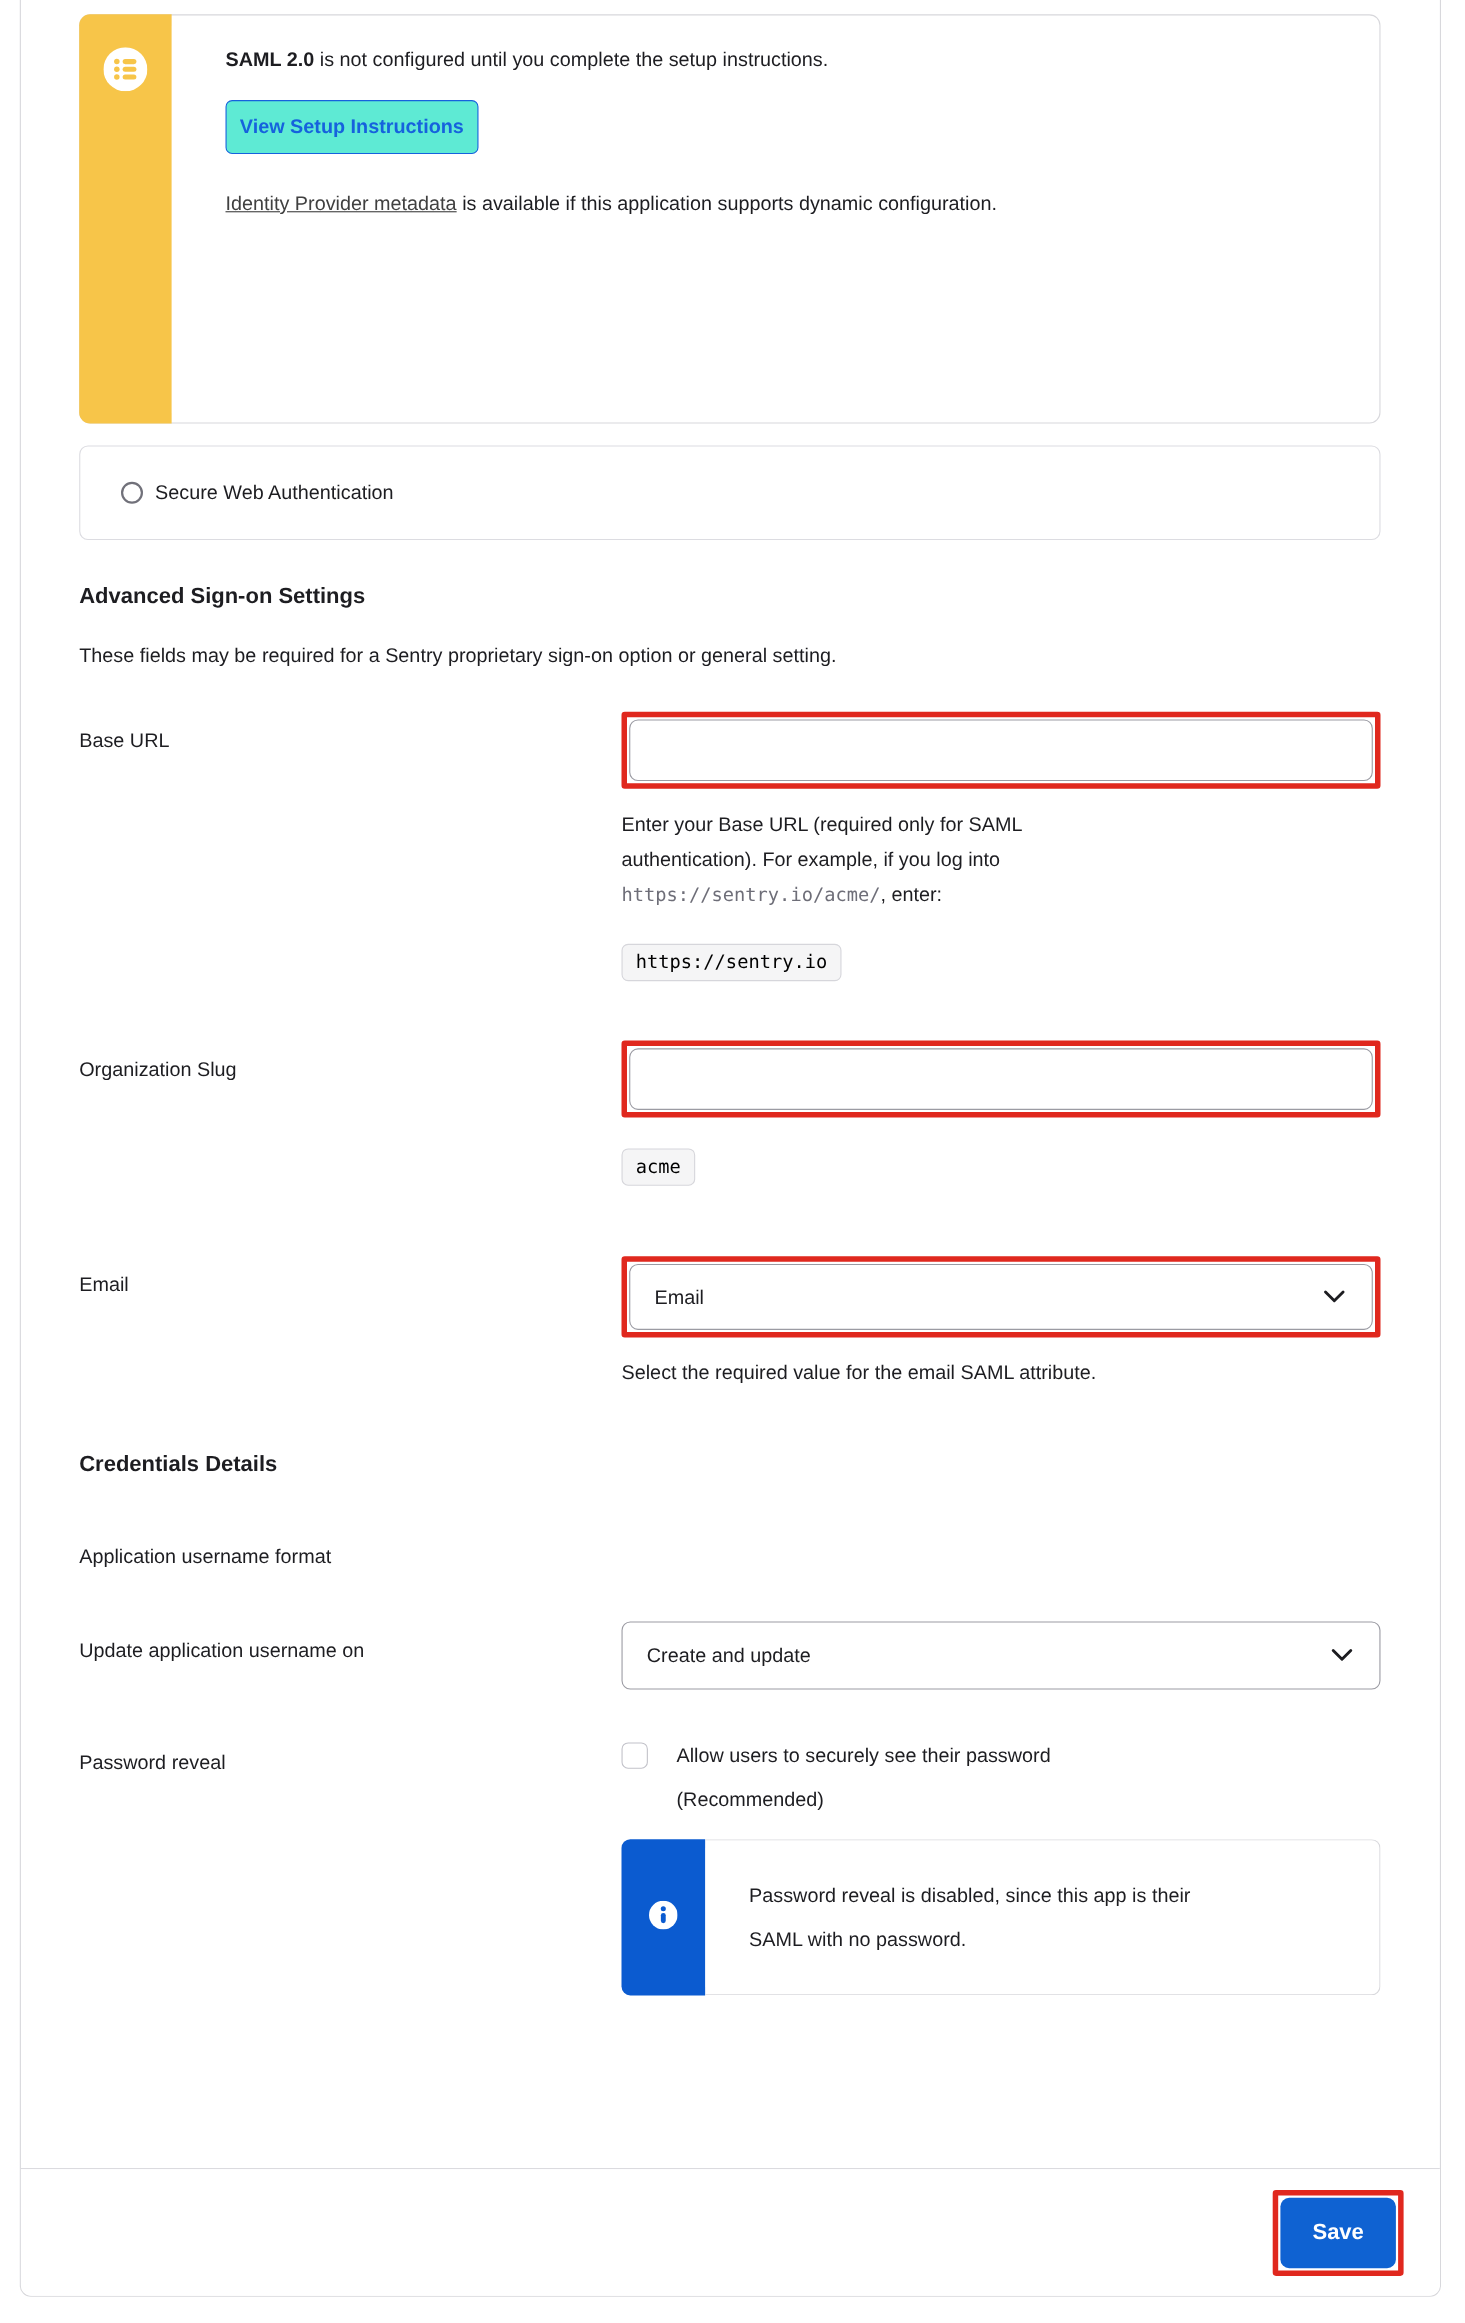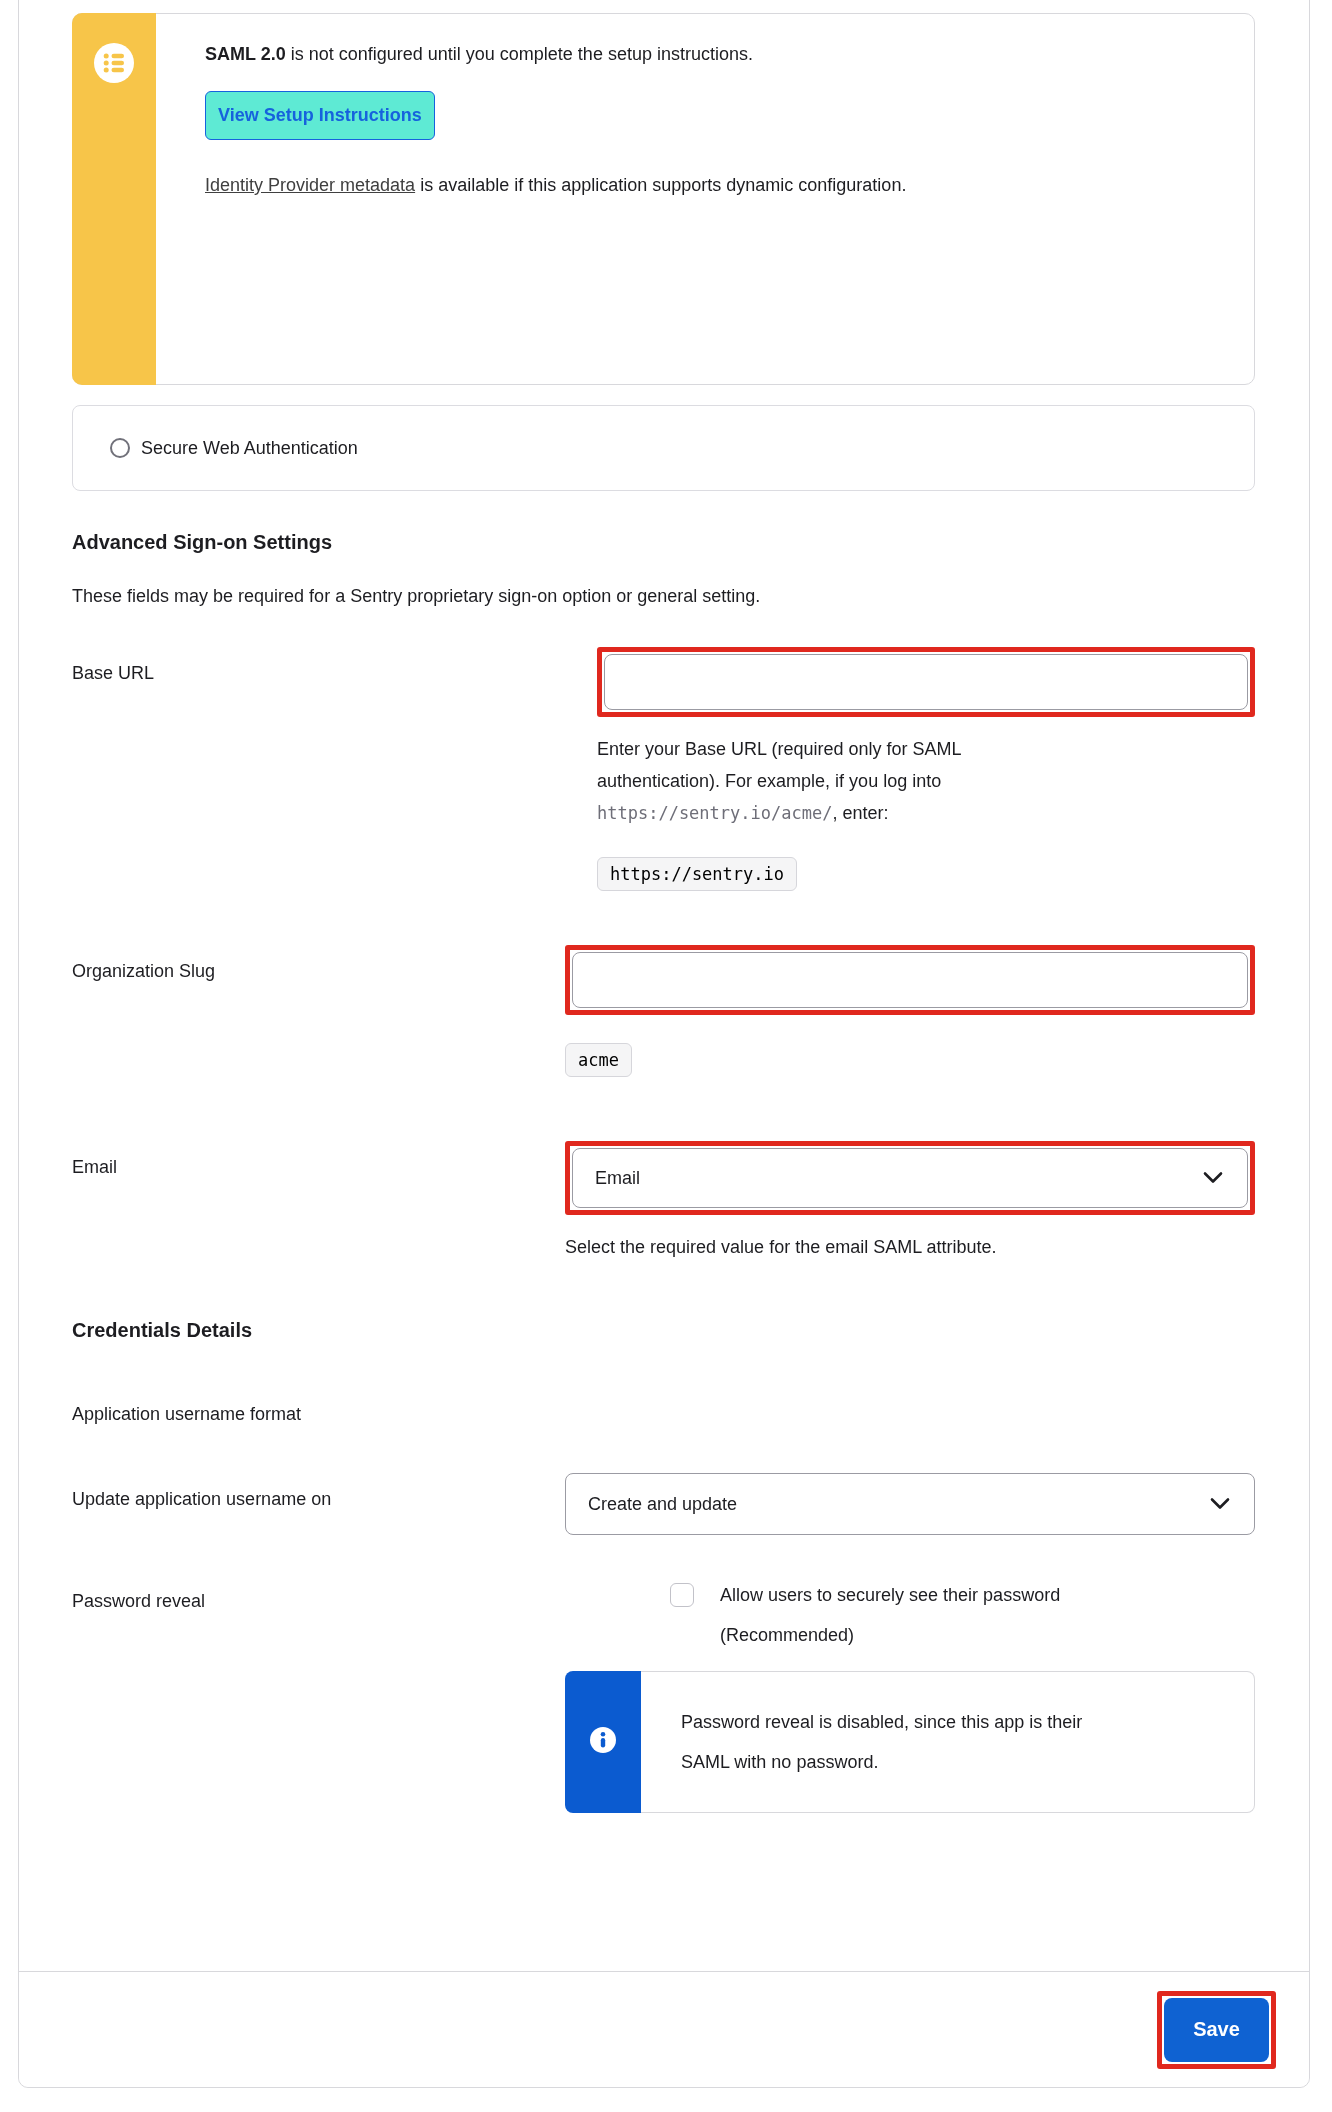--- a/index.html
+++ b/index.html
@@ -25,37 +25,37 @@
   .radio { width:20px; height:20px; border:2px solid #71717a; border-radius:50%;
            background:#fff; margin-right:11px; flex:0 0 20px; cursor:pointer; }
   
   h2 { font-size:20px; font-weight:700; }
   .h-adv { margin-top:40px; }
   .desc { margin-top:32px; font-size:18px; }
   .h-cred { margin-top:56px; }
   
   .form-row { display:grid; grid-template-columns:493px 1fr; }
   .form-row .flabel { font-size:18px; padding-top:16px; }
-  .mt-base { margin-top:40px;gap:32px; } .mt-org { margin-top:54px; } .mt-email { margin-top:64px; }
+  .mt-base { margin-top:40px; } .mt-org { margin-top:54px; } .mt-email { margin-top:64px; }
   .mt-user { margin-top:46px; } .mt-upd { margin-top:48px; } .mt-pwd { margin-top:40px; }
   .hl { border:5px solid #e0281e; border-radius:3px; padding:2px; background:#fff; }
   .text-input { width:100%; height:56px; border:1px solid #9b9ba3; border-radius:8px;
                 font-size:18px; padding:0 20px; outline:none; display:block; }
   .select { position:relative; height:62px; border:1px solid #9b9ba3; border-radius:8px;
             background:#fff; display:flex; align-items:center; padding:0 56px 0 22px;
             font-size:18px; cursor:pointer; }
   .select.inner { height:60px; }
   .chev { position:absolute; right:24px; top:50%; transform:translateY(-50%); }
   .help { margin-top:16px; font-size:18px; line-height:32px; max-width:452px; }
   .mono { font-family:"DejaVu Sans Mono", monospace; color:#6e6e78; font-size:17px; }
   .chip { display:inline-block; margin-top:28px; font-family:"DejaVu Sans Mono", monospace;
           font-size:17px; color:#000000; background:#f5f5f6; border:1px solid #d6d6db;
           border-radius:6px; padding:6px 12px; }
   
-  .cb-row { display:flex; gap:26px; align-items:flex-start;justify-content:center; }
+  .cb-row { display:flex; gap:26px; align-items:flex-start; }
   .checkbox { width:24px; height:24px; border:1px solid #c2c2c9; border-radius:6px;
               background:#fff; flex:0 0 24px; margin-top:8px; cursor:pointer; }
   .cb-label { font-size:18px; line-height:40px; max-width:430px; }
   .callout { display:flex; margin-top:16px; border-radius:8px; }
   .callout-strip { width:76px; flex:0 0 76px; background:#0b5bd0; border-radius:8px 0 0 8px;
                    display:flex; align-items:center; justify-content:center; }
   .callout-body { flex:1; border:1px solid #d8d8dc; border-left:none; border-radius:0 8px 8px 0;
                   padding:30px 40px; font-size:18px; line-height:40px; }
   .callout-body .txt { display:block; max-width:445px; }
   

